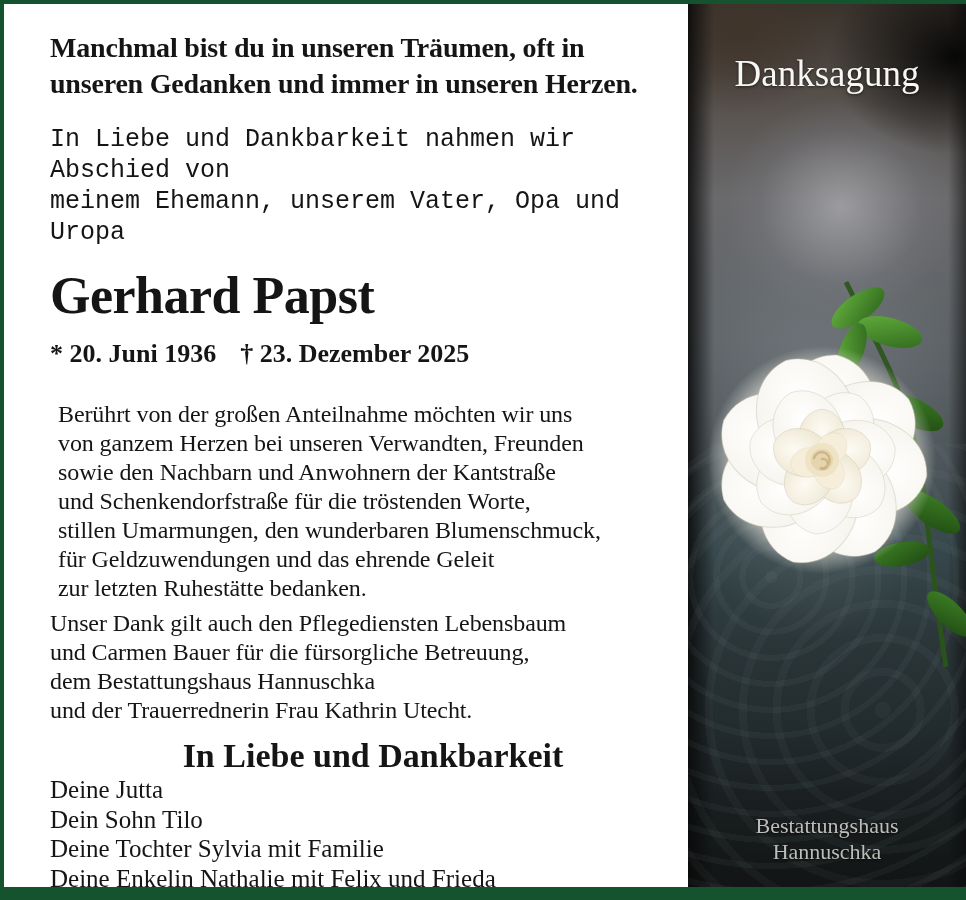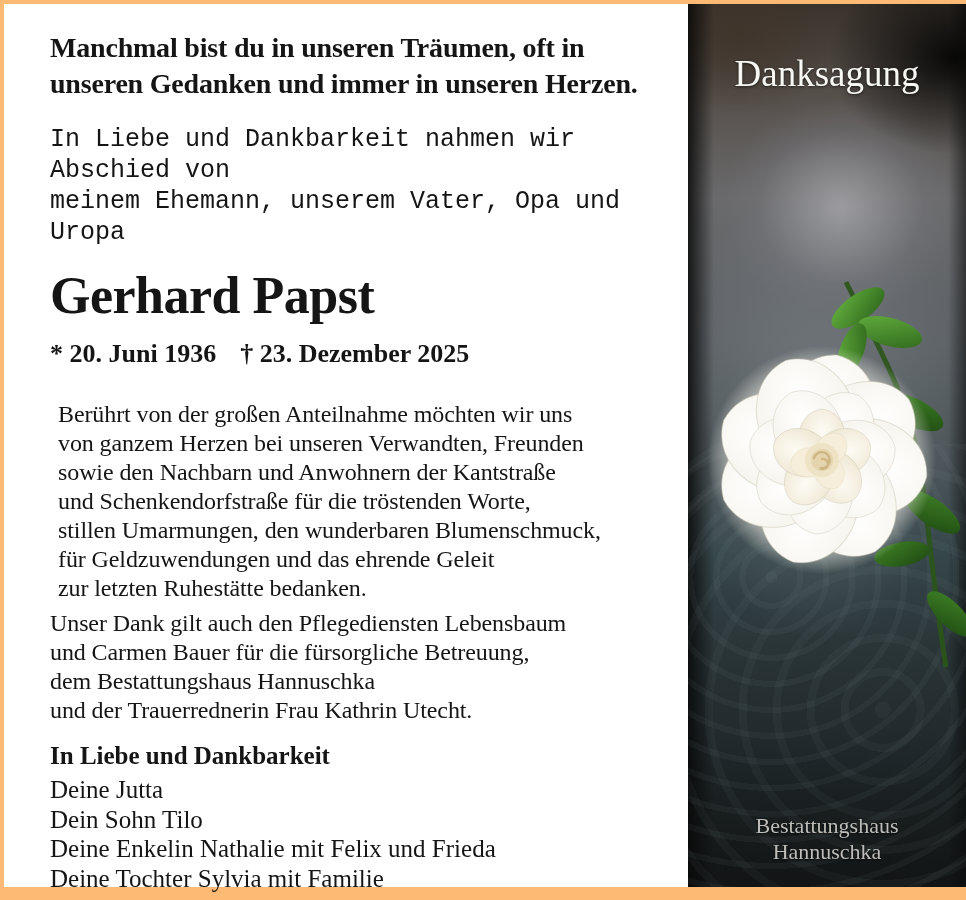--- a/index.html
+++ b/index.html
@@ -1,19 +1,19 @@
 <!DOCTYPE html>
 <html><head>
 <meta charset="utf-8">
 <style>
   html,body { margin:0; padding:0; background:#222; }
   .frame {
     position:relative;
     width:966px; height:900px;
-    background:#fdba74;
+    background:#14532d;
     font-family:"Liberation Serif","DejaVu Serif",serif;
     overflow:hidden;
   }
   
   .paper {
     position:absolute; left:4px; top:4px;
     width:684px; height:883px;
     background:#ffffff;
     color:#151515;
     box-sizing:border-box;
@@ -38,22 +38,23 @@
   .dates .death { margin-left:24px; }
   .thanks {
     font-size:24px; line-height:29px; margin:30px 0 0 8px;
     letter-spacing:-0.1px;
   }
   .special-thanks {
     font-size:24px; line-height:29px; margin:6px 0 16px 0;
     letter-spacing:-0.1px;
   }
   .closing {
-    font-size:25px; font-weight:bold; line-height:30px;
-    margin:12px 0 0 0;
+    font-size:34px; font-weight:bold; line-height:30px;
+    margin:12px 0 0 8px;
+    text-align:center;
   }
   .signatures { margin:4px 0 16px 0; }
   .sig-line { font-size:25px; line-height:29.5px; }
   .place-date {
     font-size:24px; line-height:28px; margin:2px 38px 0 0;
     text-align:right;
   }
   
   .photo {
     position:absolute; left:688px; top:4px;
@@ -115,22 +116,22 @@
 für Geldzuwendungen und das ehrende Geleit
 zur letzten Ruhestätte bedanken.</p>
     <p class="special-thanks pre">Unser Dank gilt auch den Pflegediensten Lebensbaum
 und Carmen Bauer für die fürsorgliche Betreuung,
 dem Bestattungshaus Hannuschka
 und der Trauerrednerin Frau Kathrin Utecht.</p>
     <p class="closing">In Liebe und Dankbarkeit</p>
     <div class="signatures">
         <div class="sig-line">Deine Jutta</div>
         <div class="sig-line">Dein Sohn Tilo</div>
+        <div class="sig-line">Deine Tochter Sylvia mit Familie</div>
         <div class="sig-line">Deine Enkelin Nathalie mit Felix und Frieda</div>
-        <div class="sig-line">Deine Tochter Sylvia mit Familie</div>
       </div>
     <p class="place-date">Penig, im Februar 2026</p>
   </div>
 
   <div class="photo">
     <div class="photo-heading">Danksagung</div>
 
     <svg class="leaves-svg" width="150" height="410" viewBox="0 0 150 410">
       <defs>
         <linearGradient id="leafG" x1="0" y1="0" x2="1" y2="1">

